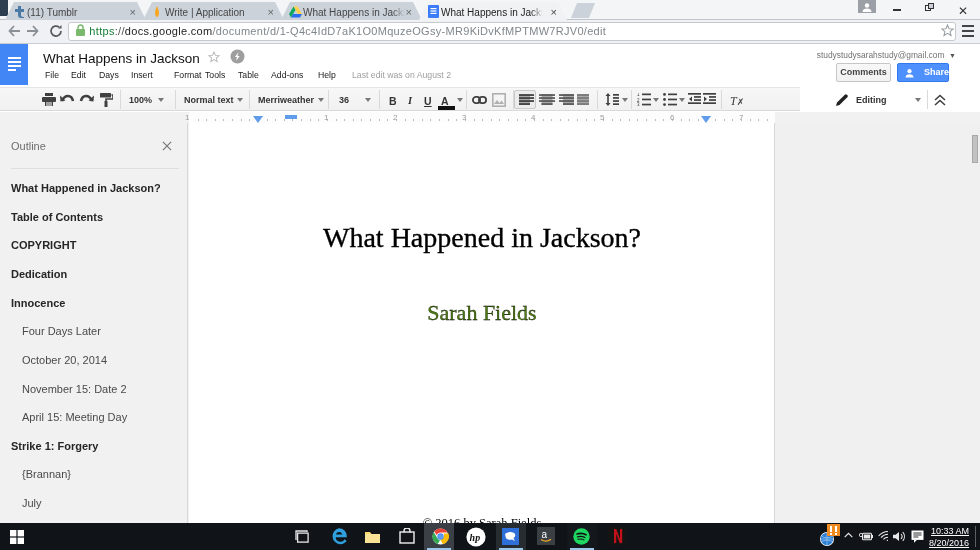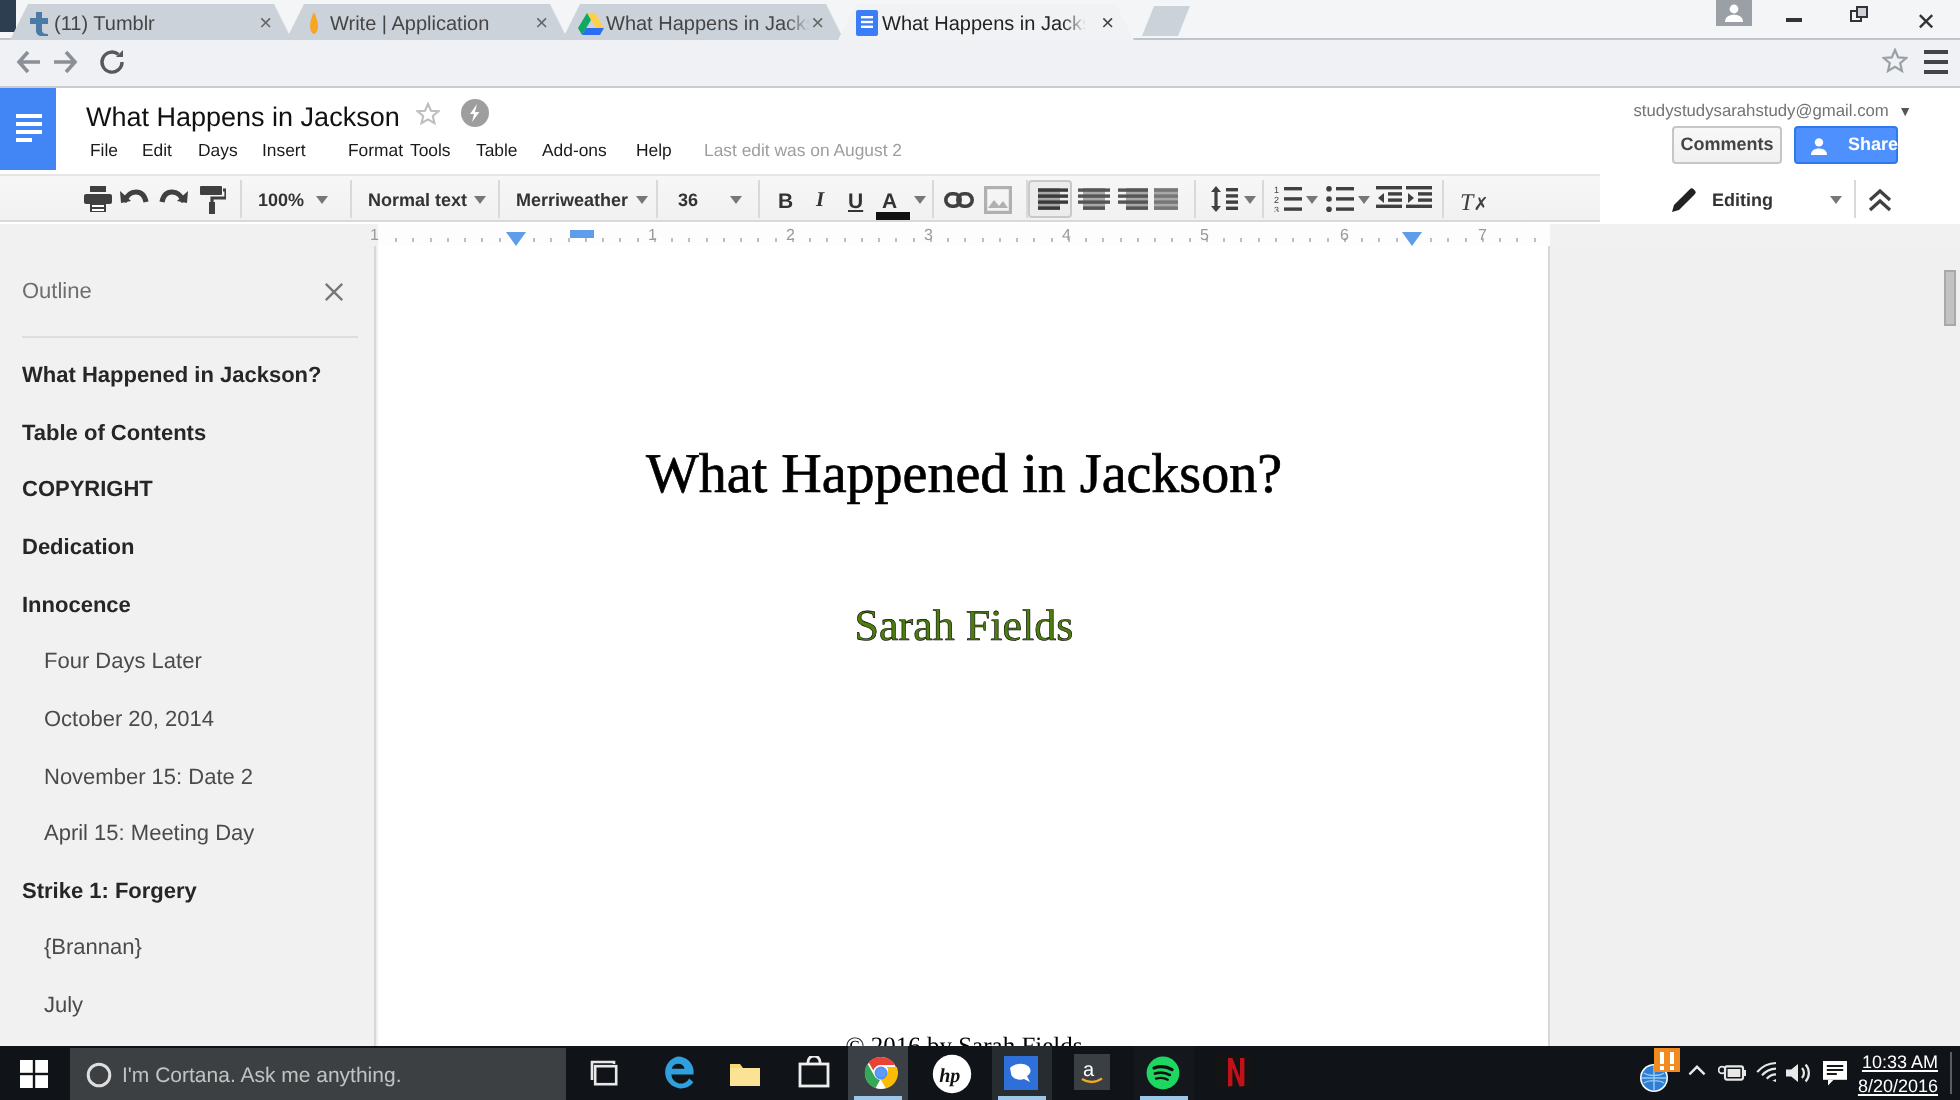--- a/index.html
+++ b/index.html
@@ -119,20 +119,27 @@
   <svg class="abs" style="left:8px; top:5px;" width="13" height="12" viewBox="0 0 13 12">
       <path d="M6 1L1.5 6L6 11M1.5 6H12" stroke="#8b9096" stroke-width="1.8" fill="none"></path>
     </svg>
   <svg class="abs" style="left:26px; top:5px;" width="13" height="12" viewBox="0 0 13 12">
       <path d="M7 1l4.5 5L7 11M11.5 6H1" stroke="#8b9096" stroke-width="1.8" fill="none"></path>
     </svg>
   <svg class="abs" style="left:49px; top:4px;" width="14" height="14" viewBox="0 0 14 14">
       <path d="M12 7a5 5 0 1 1-1.8-3.8" stroke="#55585c" stroke-width="1.7" fill="none"></path>
       <path d="M12.5 1v3.5H9z" fill="#55585c"></path>
     </svg>
+  <div id="urlbox">
+    <svg style="vertical-align:-2px; margin-left:6px; margin-right:0px;" width="11" height="13" viewBox="0 0 11 13">
+        <rect x="1" y="5" width="9" height="7" rx="1" fill="#7ab96d"></rect>
+        <path d="M3 5V3.5a2.5 2.5 0 0 1 5 0V5" stroke="#7ab96d" stroke-width="1.5" fill="none"></path>
+      </svg>
+    <span style="color:#188038;">https</span><span style="color:#555;">://</span><span style="color:#202124;">docs.google.com</span><span style="color:#80868b;">/document/d/1-Q4c4IdD7aK1O0MquzeOGsy-MR9KiDvKfMPTMW7RJV0/edit</span>
+  </div>
   <svg class="abs" style="left:941px; top:4px;" width="13" height="13" viewBox="0 0 13 13">
       <path d="M6.5 1l1.6 3.7 4 .3-3 2.6.9 3.9-3.5-2.1-3.5 2.1.9-3.9-3-2.6 4-.3z" fill="none" stroke="#9aa0a6" stroke-width="1.1"></path>
     </svg>
   <div class="abs" style="left:962px; top:5px; width:12px; height:2.4px; background:#41454a; box-shadow:0 5px 0 #41454a, 0 10px 0 #41454a;"></div>
 </div>
 
 <div class="abs" id="dochdr">
   <div id="docsicon">
     <div style="position:absolute; left:8px; top:13px; width:13px; height:2px; background:#fff; box-shadow:0 4px 0 #fff, 0 8px 0 #fff;"></div>
     <div style="position:absolute; left:8px; top:25px; width:8px; height:2px; background:#fff;"></div>
@@ -384,26 +391,20 @@
 
 <div class="abs" id="taskbar">
   <svg class="abs" style="left:10px; top:7px;" width="14" height="14" viewBox="0 0 14 14">
       <g fill="#fff">
         <rect x="0" y="0" width="6.4" height="6.4"></rect>
         <rect x="7.6" y="0" width="6.4" height="6.4"></rect>
         <rect x="0" y="7.6" width="6.4" height="6.4"></rect>
         <rect x="7.6" y="7.6" width="6.4" height="6.4"></rect>
       </g>
     </svg>
-  <div id="searchbox">
-    <svg class="abs" style="left:8px; top:7px;" width="13" height="13" viewBox="0 0 13 13">
-        <circle cx="6.5" cy="6.5" r="5.4" fill="none" stroke="#dedede" stroke-width="1.5"></circle>
-      </svg>
-    <div class="abs" style="left:26px; top:8px; font-size:10.5px; color:#c2c2c2;">I'm Cortana. Ask me anything.</div>
-  </div>
 
   <svg class="abs" style="left:294px; top:7px;" width="15" height="13" viewBox="0 0 15 13">
       <rect x="3.6" y="3.1" width="10.5" height="9" fill="none" stroke="#e8e8e8" stroke-width="1.3"></rect>
       <path d="M2 10V1h11v1" stroke="#e8e8e8" stroke-width="1.3" fill="none"></path>
     </svg>
 
   <svg class="abs" style="left:330px; top:4px;" width="18" height="18" viewBox="0 0 18 18">
       <path d="M9 1.2a7.8 7.8 0 0 1 7.8 7.8l-.1 1.3H5.7a4.7 4.7 0 0 0 8.9 1.9l2.1 1.9a8.1 8.1 0 0 1-6.7 3.1A8.1 8.1 0 0 1 9 1.2zM5.9 7.4h6.4a3.3 3.3 0 0 0-6.4 0z" fill="#2fa0dd"></path>
     </svg>
 

